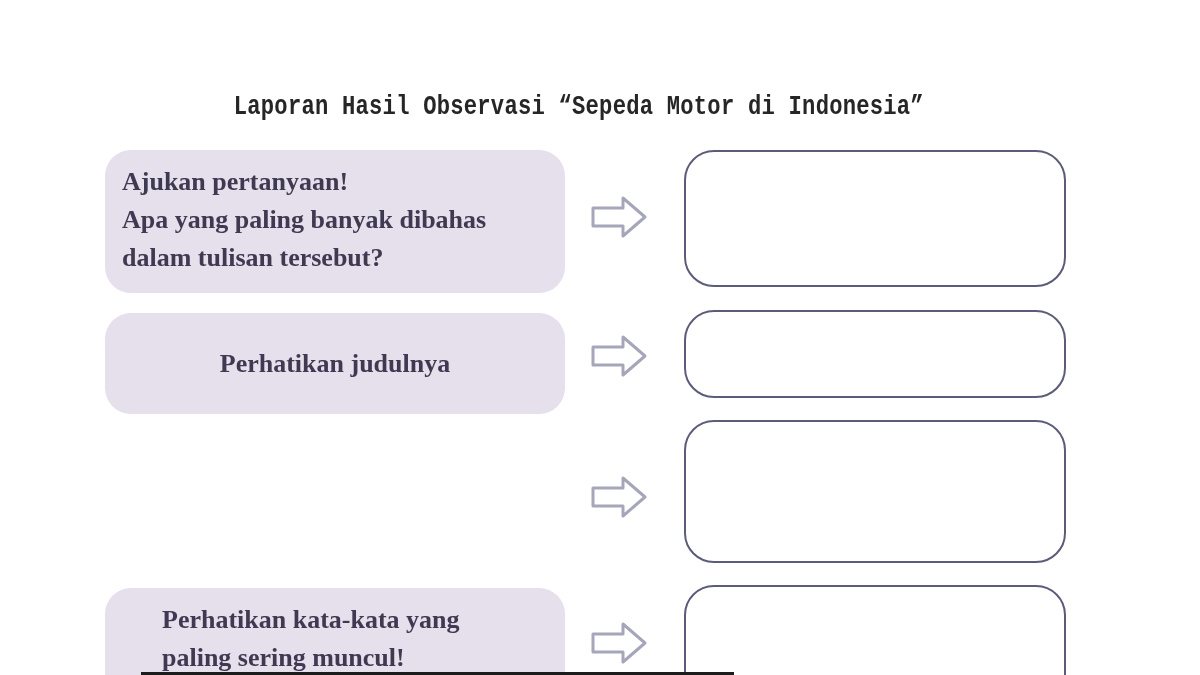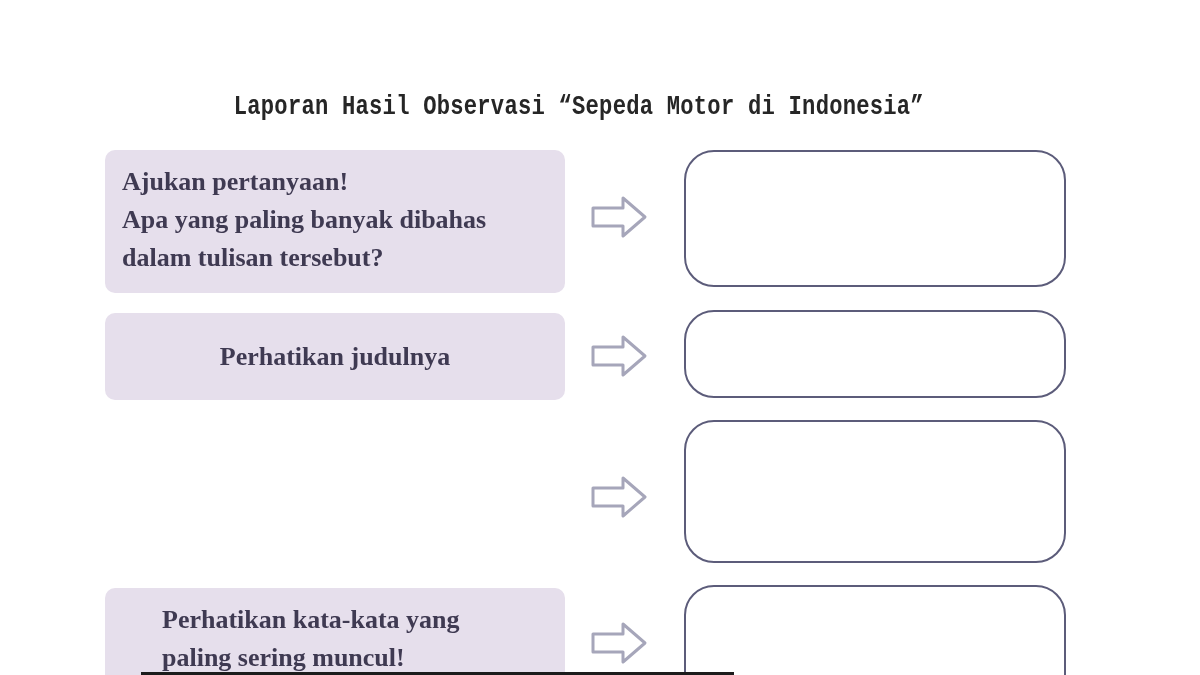--- a/index.html
+++ b/index.html
@@ -33,31 +33,31 @@
     transform: scaleX(0.82);
     transform-origin: center;
     letter-spacing: 0.3px;
   }
   .prompt-box {
     position: absolute;
     left: 105px;
     width: 460px;
     box-sizing: border-box;
     background: #e6dfec;
-    border-radius: 10px;
+    border-radius: 26px;
     color: #3f3a52;
     font-family: "Liberation Serif", serif;
     font-weight: 700;
     font-size: 26px;
     line-height: 38px;
     white-space: pre-line;
   }
   .prompt-1 { top: 150px; height: 143px; padding: 13px 10px 0 17px; }
   .prompt-2 {
-    top: 313px; height: 87px;
+    top: 313px; height: 101px;
     display: flex; align-items: center; justify-content: center;
     text-align: center;
   }
   .prompt-3 { top: 423px; height: 137px; padding: 11px 10px 0 37px; }
   .prompt-4 { top: 588px; height: 122px; padding: 13px 10px 0 57px; }
   .answer-box {
     position: absolute;
     left: 684px;
     width: 382px;
     box-sizing: border-box;

